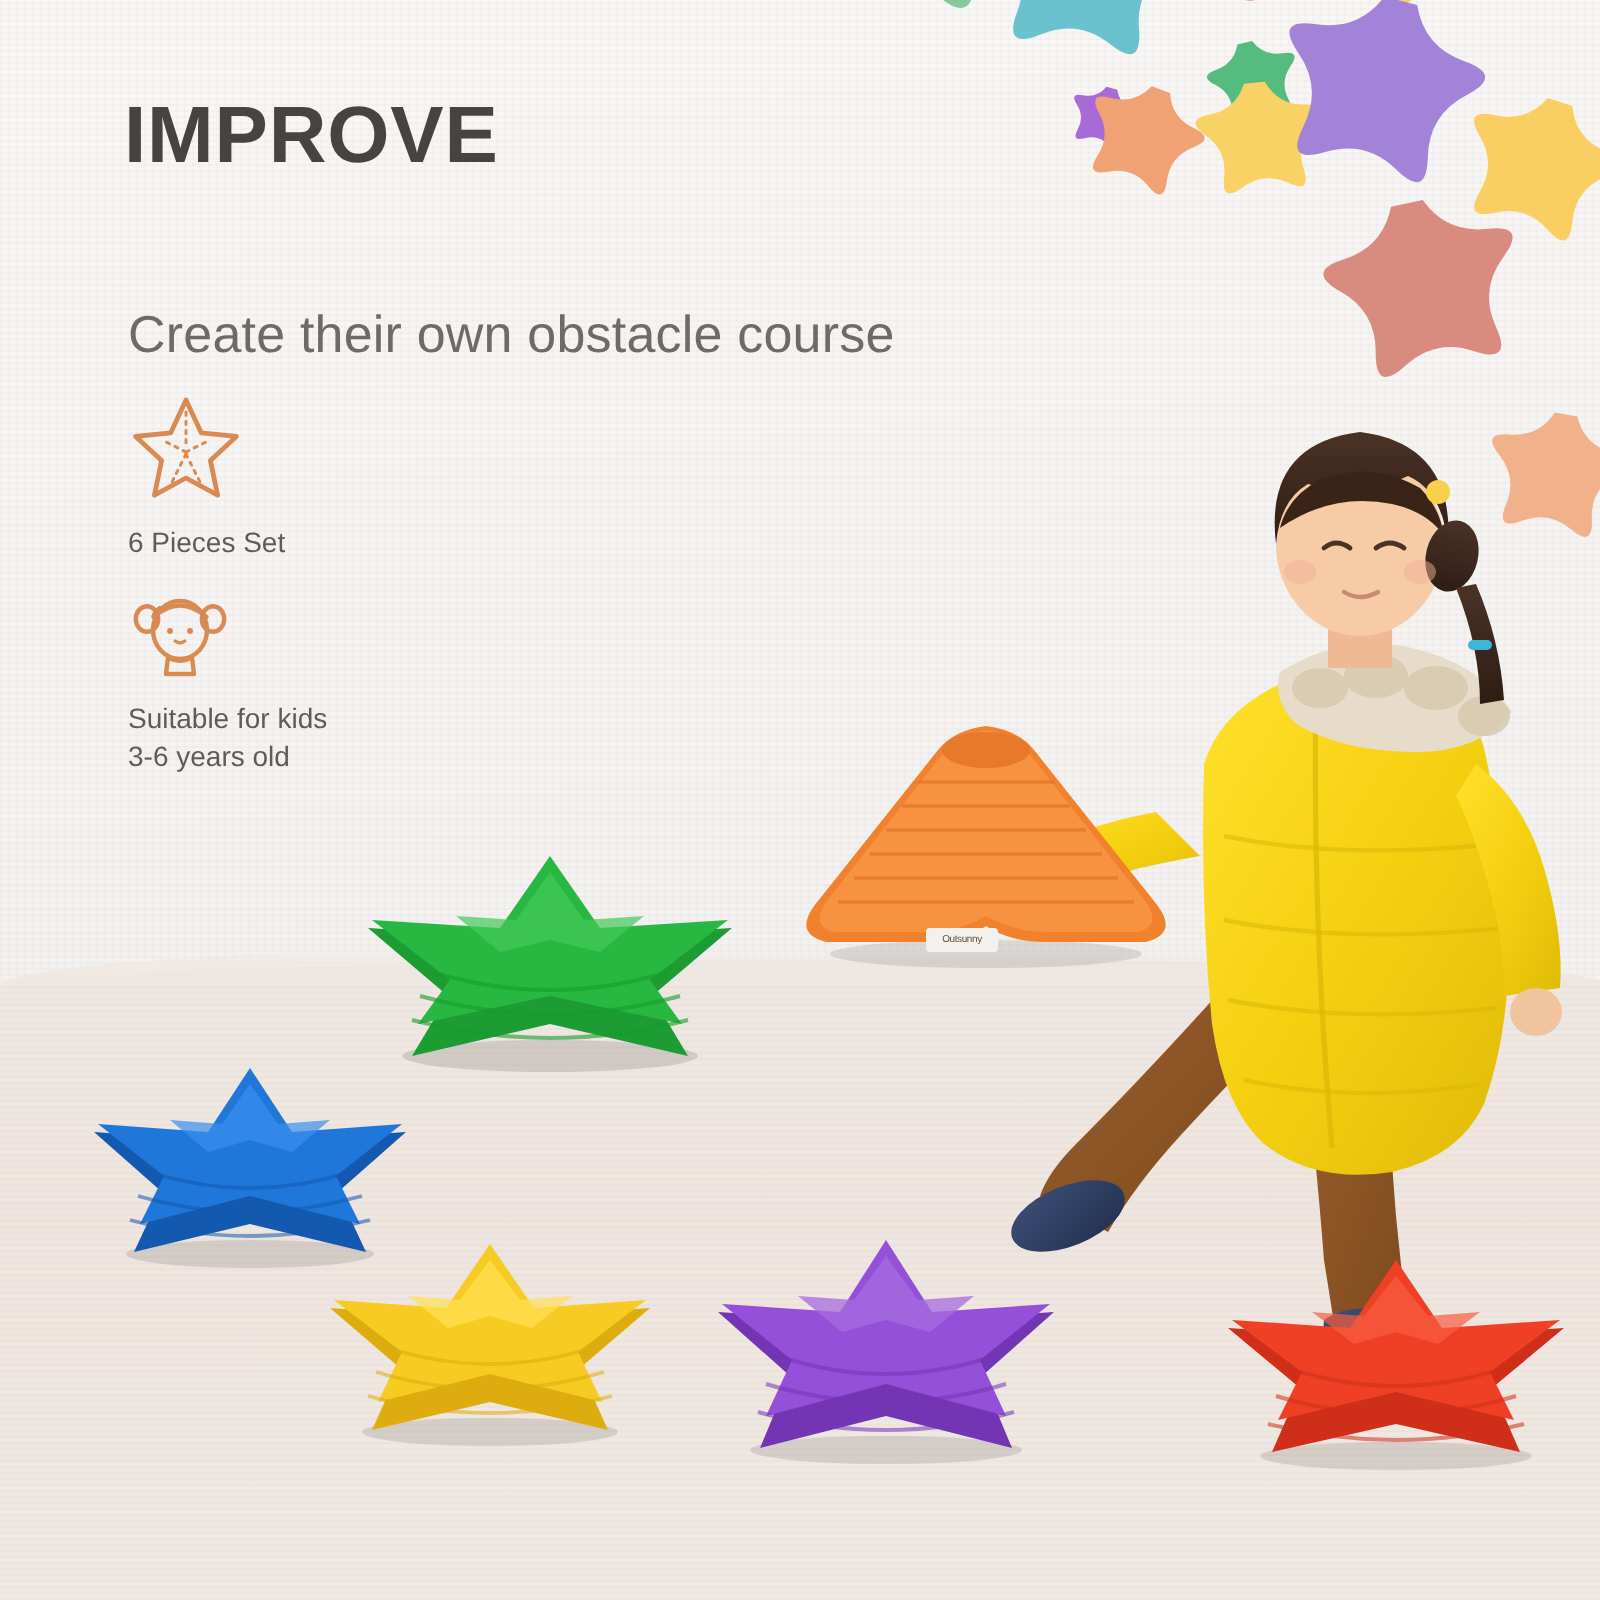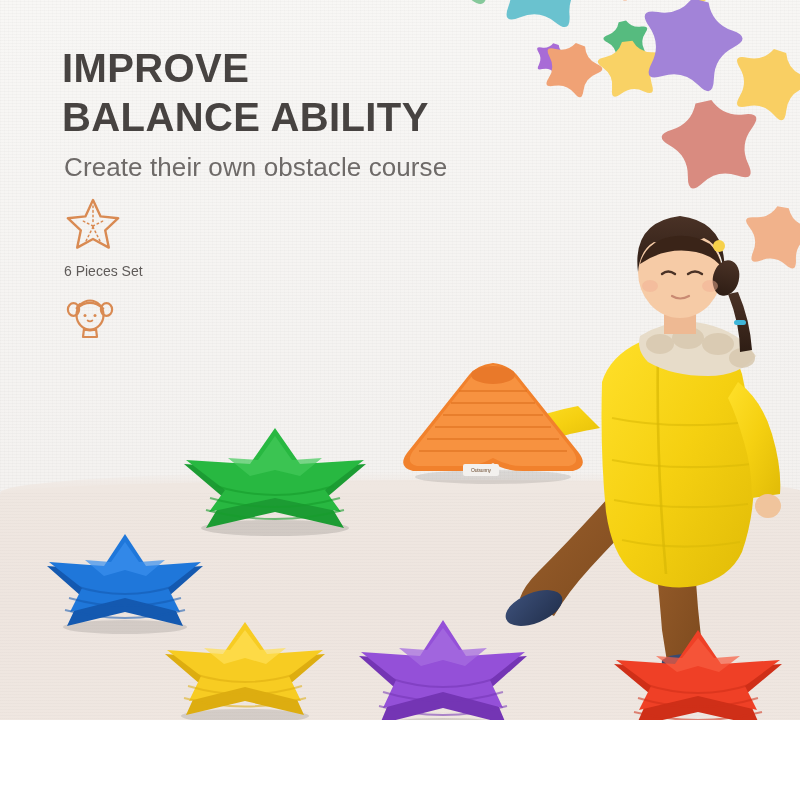--- a/index.html
+++ b/index.html
@@ -7,21 +7,21 @@
     padding: 0;
     background: #ffffff;
   }
   body {
     font-family: "Liberation Sans", sans-serif;
   }
 
   #poster {
     position: relative;
     width: 800px;
-    height: 720px;
+    height: 800px;
     overflow: hidden;
     background: #f7f5f3;
   }
 
   
   .wall {
     position: absolute;
     left: 0; top: 0;
     width: 800px; height: 800px;
     background:
@@ -172,21 +172,20 @@
         <path d="M5.27 -26.76 Q10.54 -14.51 23.82 -13.28Q37.09 -12.05 27.08 -3.25Q17.06 5.54 19.99 18.55Q22.92 31.55 11.46 24.75Q0.00 17.94 -11.46 24.75Q-22.92 31.55 -19.99 18.55Q-17.06 5.54 -27.08 -3.25Q-37.09 -12.05 -23.82 -13.28Q-10.54 -14.51 -5.27 -26.76Q0.00 -39.00 -5.27 -26.76 Z" fill="#f9d265" transform="translate(630,68) rotate(-6)"></path>
         <path d="M8.45 -42.88 Q16.90 -23.26 38.17 -21.29Q59.44 -19.31 43.39 -5.21Q27.34 8.88 32.04 29.72Q36.74 50.56 18.37 39.66Q0.00 28.75 -18.37 39.66Q-36.74 50.56 -32.04 29.72Q-27.34 8.88 -43.39 -5.21Q-59.44 -19.31 -38.17 -21.29Q-16.90 -23.26 -8.45 -42.88Q0.00 -62.50 -8.45 -42.88 Z" fill="#a283d8" transform="translate(690,42) rotate(14)"></path>
         <path d="M6.42 -32.59 Q12.84 -17.68 29.01 -16.18Q45.18 -14.68 32.98 -3.96Q20.78 6.75 24.35 22.59Q27.92 38.43 13.96 30.14Q0.00 21.85 -13.96 30.14Q-27.92 38.43 -24.35 22.59Q-20.78 6.75 -32.98 -3.96Q-45.18 -14.68 -29.01 -16.18Q-12.84 -17.68 -6.42 -32.59Q0.00 -47.50 -6.42 -32.59 Z" fill="#f9cf63" transform="translate(770,82) rotate(18)"></path>
         <path d="M8.11 -41.16 Q16.22 -22.33 36.64 -20.43Q57.06 -18.54 41.66 -5.01Q26.25 8.53 30.76 28.53Q35.27 48.54 17.63 38.07Q0.00 27.60 -17.63 38.07Q-35.27 48.54 -30.76 28.53Q-26.25 8.53 -41.66 -5.01Q-57.06 -18.54 -36.64 -20.43Q-16.22 -22.33 -8.11 -41.16Q0.00 -60.00 -8.11 -41.16 Z" fill="#d98b80" transform="translate(712,142) rotate(-12)"></path>
         <path d="M5.75 -29.16 Q11.49 -15.82 25.96 -14.47Q40.42 -13.13 29.51 -3.55Q18.59 6.04 21.79 20.21Q24.98 34.38 12.49 26.97Q0.00 19.55 -12.49 26.97Q-24.98 34.38 -21.79 20.21Q-18.59 6.04 -29.51 -3.55Q-40.42 -13.13 -25.96 -14.47Q-11.49 -15.82 -5.75 -29.16Q0.00 -42.50 -5.75 -29.16 Z" fill="#f1b28b" transform="translate(778,236) rotate(10)"></path>
       </svg>
   </div>
 
   <div class="headline">
     <span class="ln">IMPROVE</span>
-    <span class="ln">BALANCE ABILITY</span>
   </div>
 
   <div class="subhead">Create their own obstacle course</div>
 
   <div class="feature feature-1">
     <span class="feature-icon">
       <svg width="58" height="58" viewBox="0 0 58 58">
         <path d="M29 4 L36.6 20.4 L54.2 22.2 L41.2 34.3 L44.8 51.6 L29 43 L13.2 51.6 L16.8 34.3 L3.8 22.2 L21.4 20.4 Z" fill="none" stroke="#d98a52" stroke-width="2.4" stroke-linejoin="round"></path>
         <g stroke="#d98a52" stroke-width="1.5" stroke-linecap="round" stroke-dasharray="1.6 3">
           <line x1="29" y1="10" x2="29" y2="28"></line>
@@ -211,20 +210,22 @@
           <ellipse cx="42.5" cy="17.5" rx="5.6" ry="6.4"></ellipse>
           <path d="M20 36.8 Q26 40 32 36.8 L33 45 L19 45 Z"></path>
         </g>
         <g fill="#d98a52">
           <circle cx="21" cy="23.5" r="1.5"></circle>
           <circle cx="31" cy="23.5" r="1.5"></circle>
         </g>
         <path d="M23.6 28.5 Q26 30.4 28.4 28.5" fill="none" stroke="#d98a52" stroke-width="1.7" stroke-linecap="round"></path>
       </svg>
     </span>
+    <div class="feature-text">Suitable for kids
+3-6 years old</div>
   </div>
 
   <div class="photo-layer">
 
     <div class="child" style="left:490px; top:168px;">
       <svg width="310" height="520" viewBox="0 0 310 520">
         <defs>
           <linearGradient id="jacket" x1="0" y1="0" x2="1" y2="1">
             <stop offset="0" stop-color="#ffe02a"></stop>
             <stop offset="0.5" stop-color="#f5d011"></stop>

